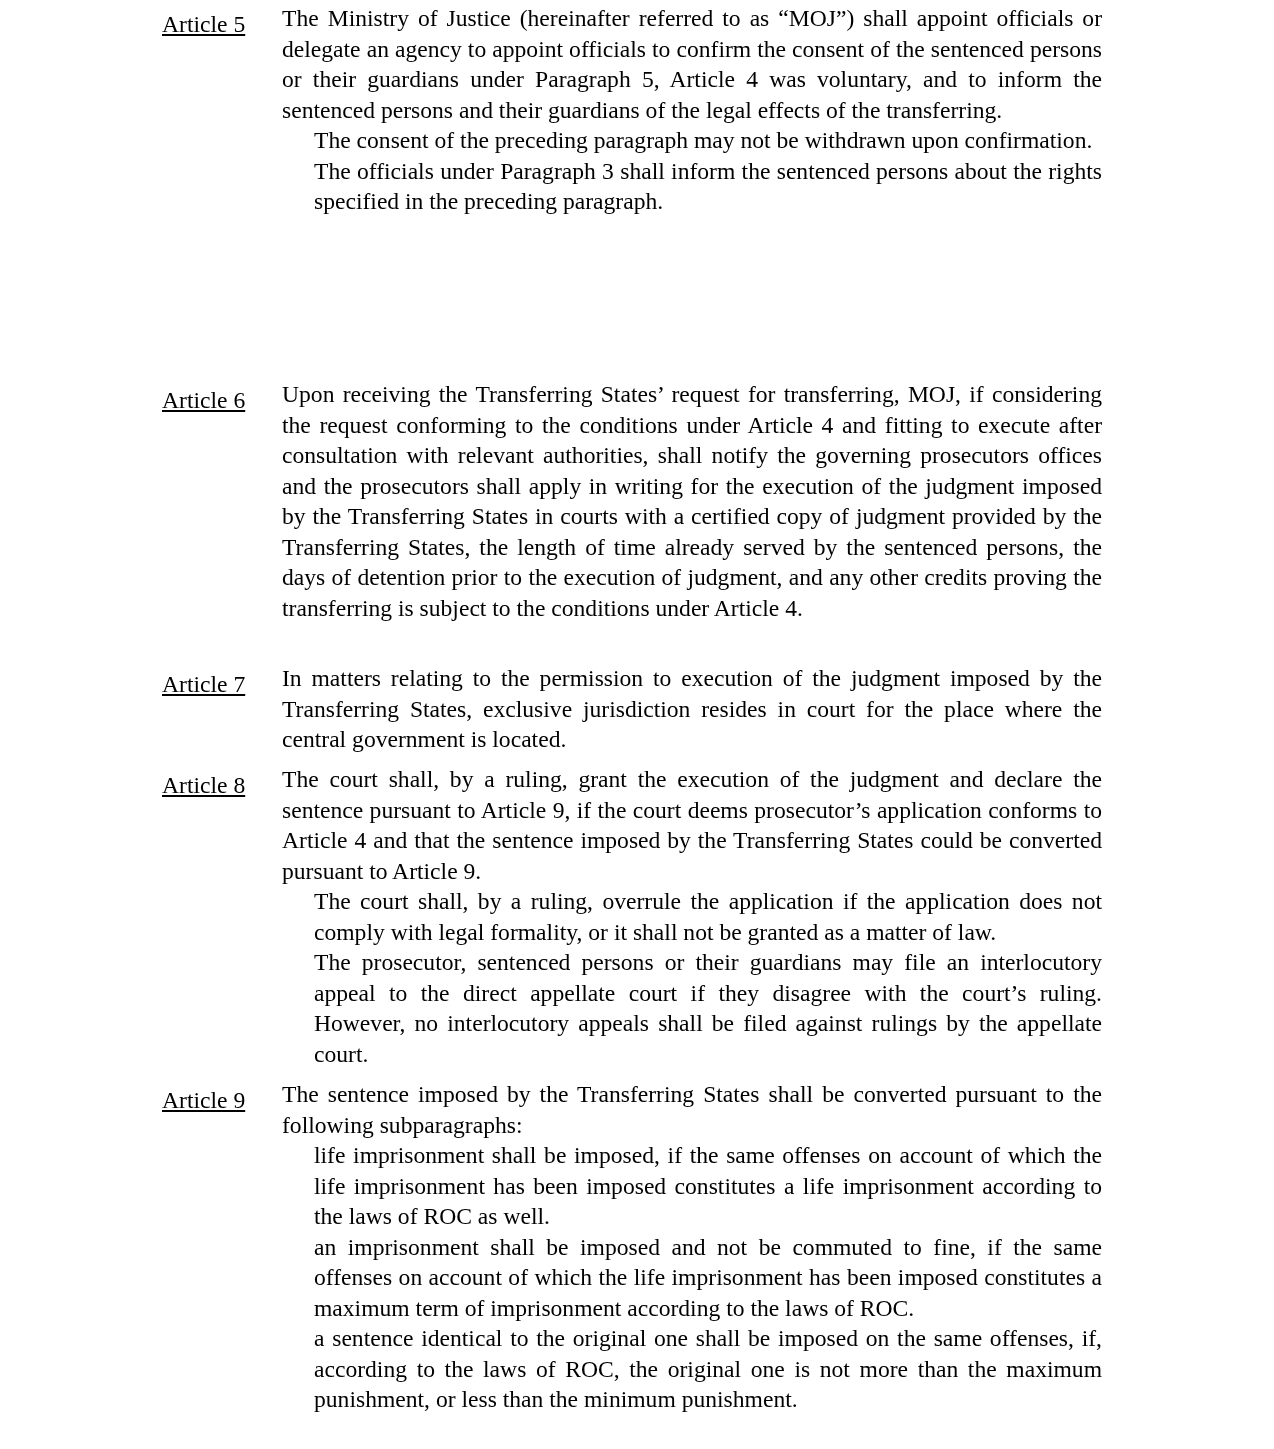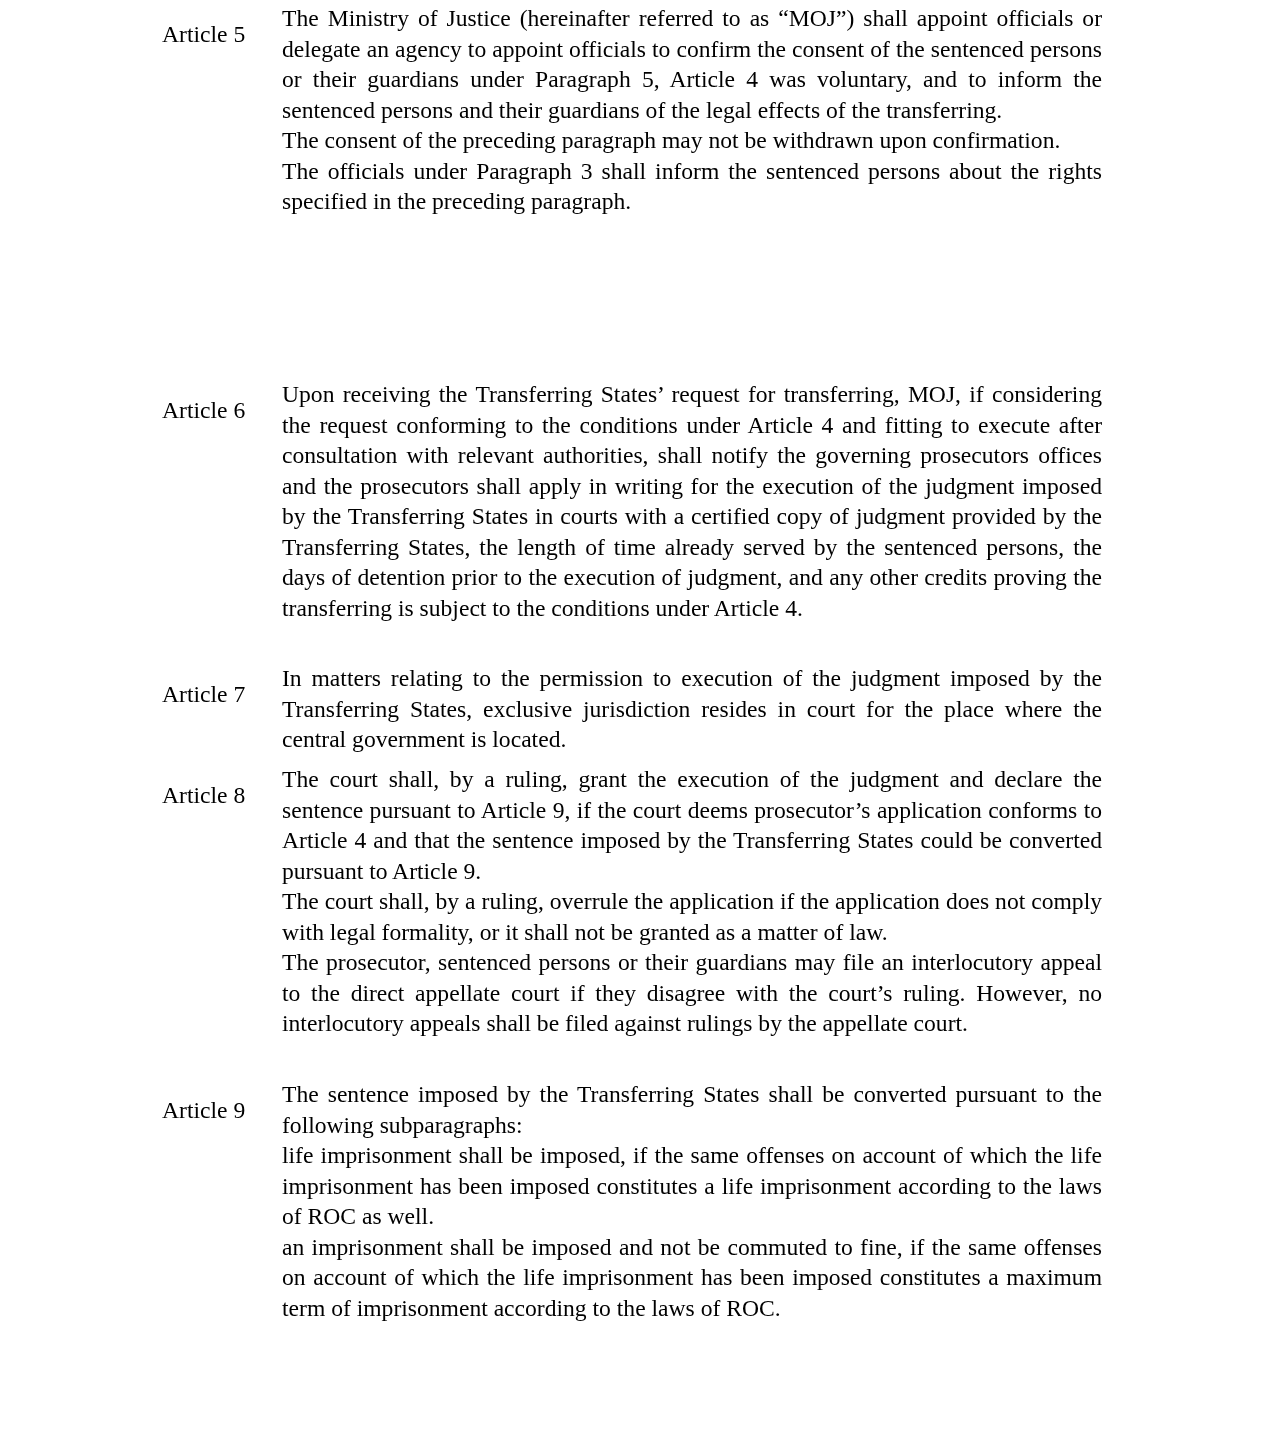--- a/index.html
+++ b/index.html
@@ -2,24 +2,24 @@
 <html><head>
 <meta charset="utf-8">
 <style>
   html, body { margin: 0; padding: 0; background: #ffffff; }
   body {
     width: 1274px; height: 1449px; overflow: hidden; position: relative;
     font-family: "Liberation Serif", "DejaVu Serif", serif;
     color: #000; font-size: 23.6px; line-height: 30.5px;
   }
   .article { position: absolute; left: 0; width: 1274px; }
-  .art-label { position: absolute; left: 162px; top: 16px; white-space: nowrap; }
+  .art-label { position: absolute; left: 162px; top: 6px; white-space: nowrap; text-decoration: underline; }
   .art-body { position: absolute; left: 282px; width: 820px; top: 0; }
   .para { text-align: justify; margin: 0; }
-  .para + .para { margin-top: 0; }
+  .para + .para { margin-top: 0; margin-left: 32px; }
 </style>
 </head>
 <body>
 
 <div class="article" style="top:3px;">
   <div class="art-label">Article 5</div>
   <div class="art-body">
     <p class="para">The Ministry of Justice (hereinafter referred to as “MOJ”) shall appoint officials or delegate an agency to appoint officials to confirm the consent of the sentenced persons or their guardians under Paragraph 5, Article 4 was voluntary, and to inform the sentenced persons and their guardians of the legal effects of the transferring.</p>
     <p class="para">The consent of the preceding paragraph may not be withdrawn upon confirmation.</p>
     <p class="para">The officials under Paragraph 3 shall inform the sentenced persons about the rights specified in the preceding paragraph.</p>
@@ -48,14 +48,15 @@
     <p class="para">The prosecutor, sentenced persons or their guardians may file an interlocutory appeal to the direct appellate court if they disagree with the court’s ruling. However, no interlocutory appeals shall be filed against rulings by the appellate court.</p>
   </div>
 </div>
 
 <div class="article" style="top:1079px;">
   <div class="art-label">Article 9</div>
   <div class="art-body">
     <p class="para">The sentence imposed by the Transferring States shall be converted pursuant to the following subparagraphs:</p>
     <p class="para">life imprisonment shall be imposed, if the same offenses on account of which the life imprisonment has been imposed constitutes a life imprisonment according to the laws of ROC as well.</p>
     <p class="para">an imprisonment shall be imposed and not be commuted to fine, if the same offenses on account of which the life imprisonment has been imposed constitutes a maximum term of imprisonment according to the laws of ROC.</p>
+    <p class="para">a sentence identical to the original one shall be imposed on the same offenses, if, according to the laws of ROC, the original one is not more than the maximum punishment, or less than the minimum punishment.</p>
   </div>
 </div>
 
 </body></html>

